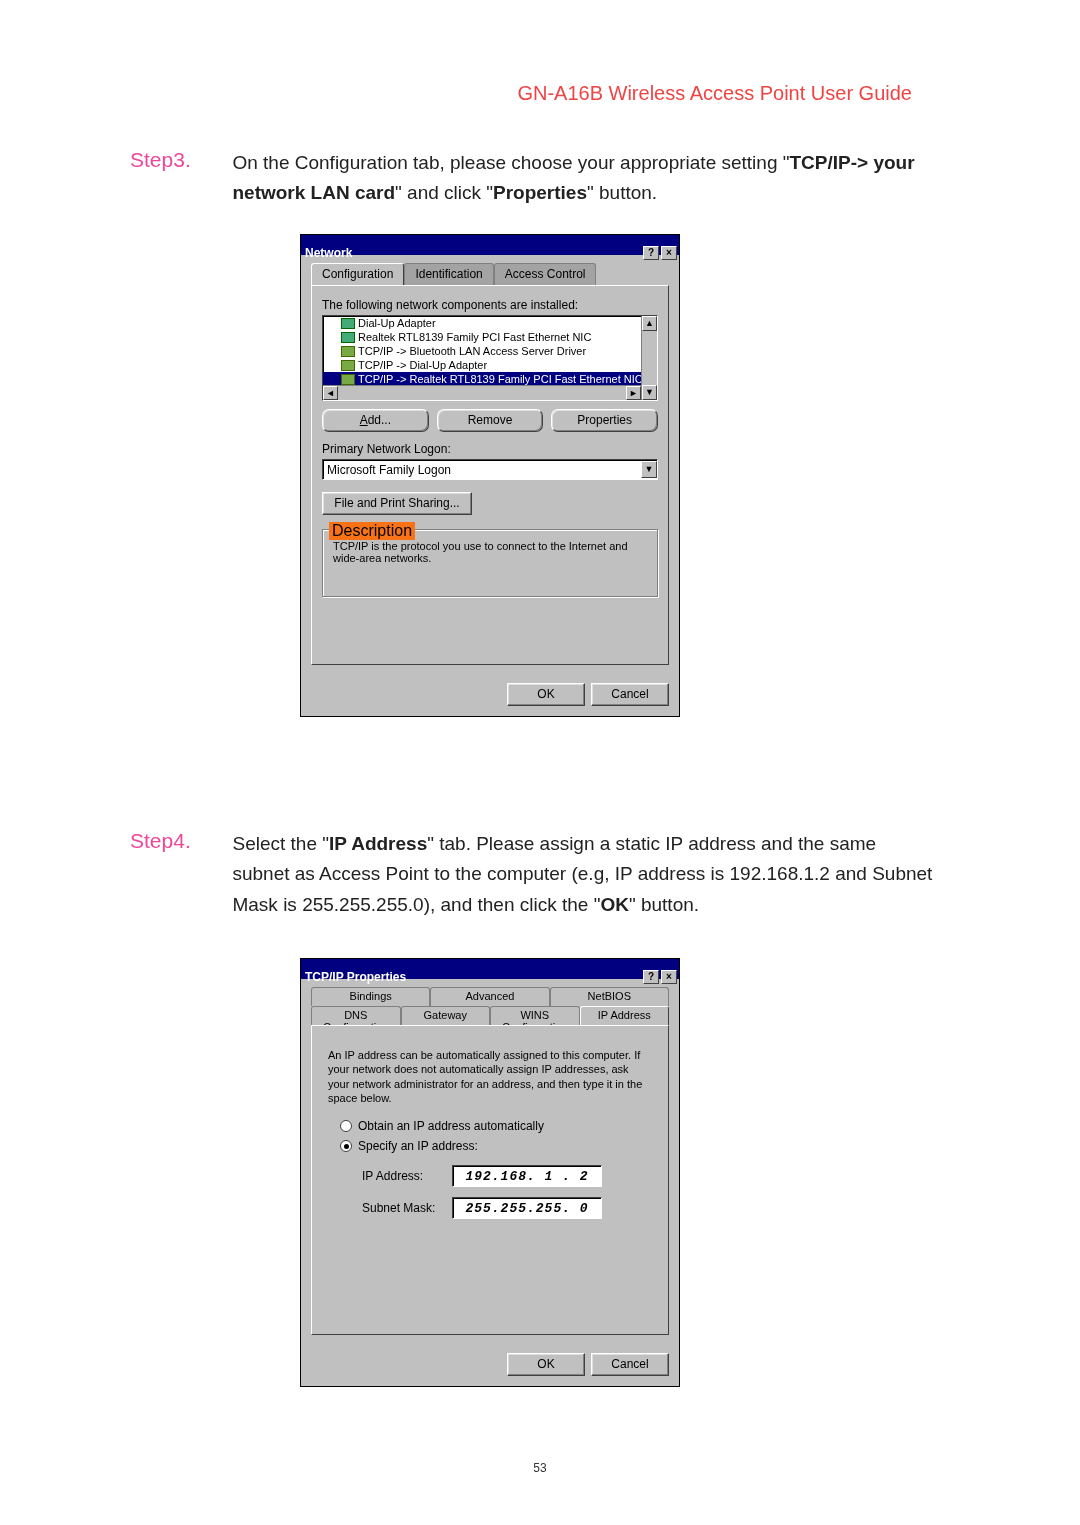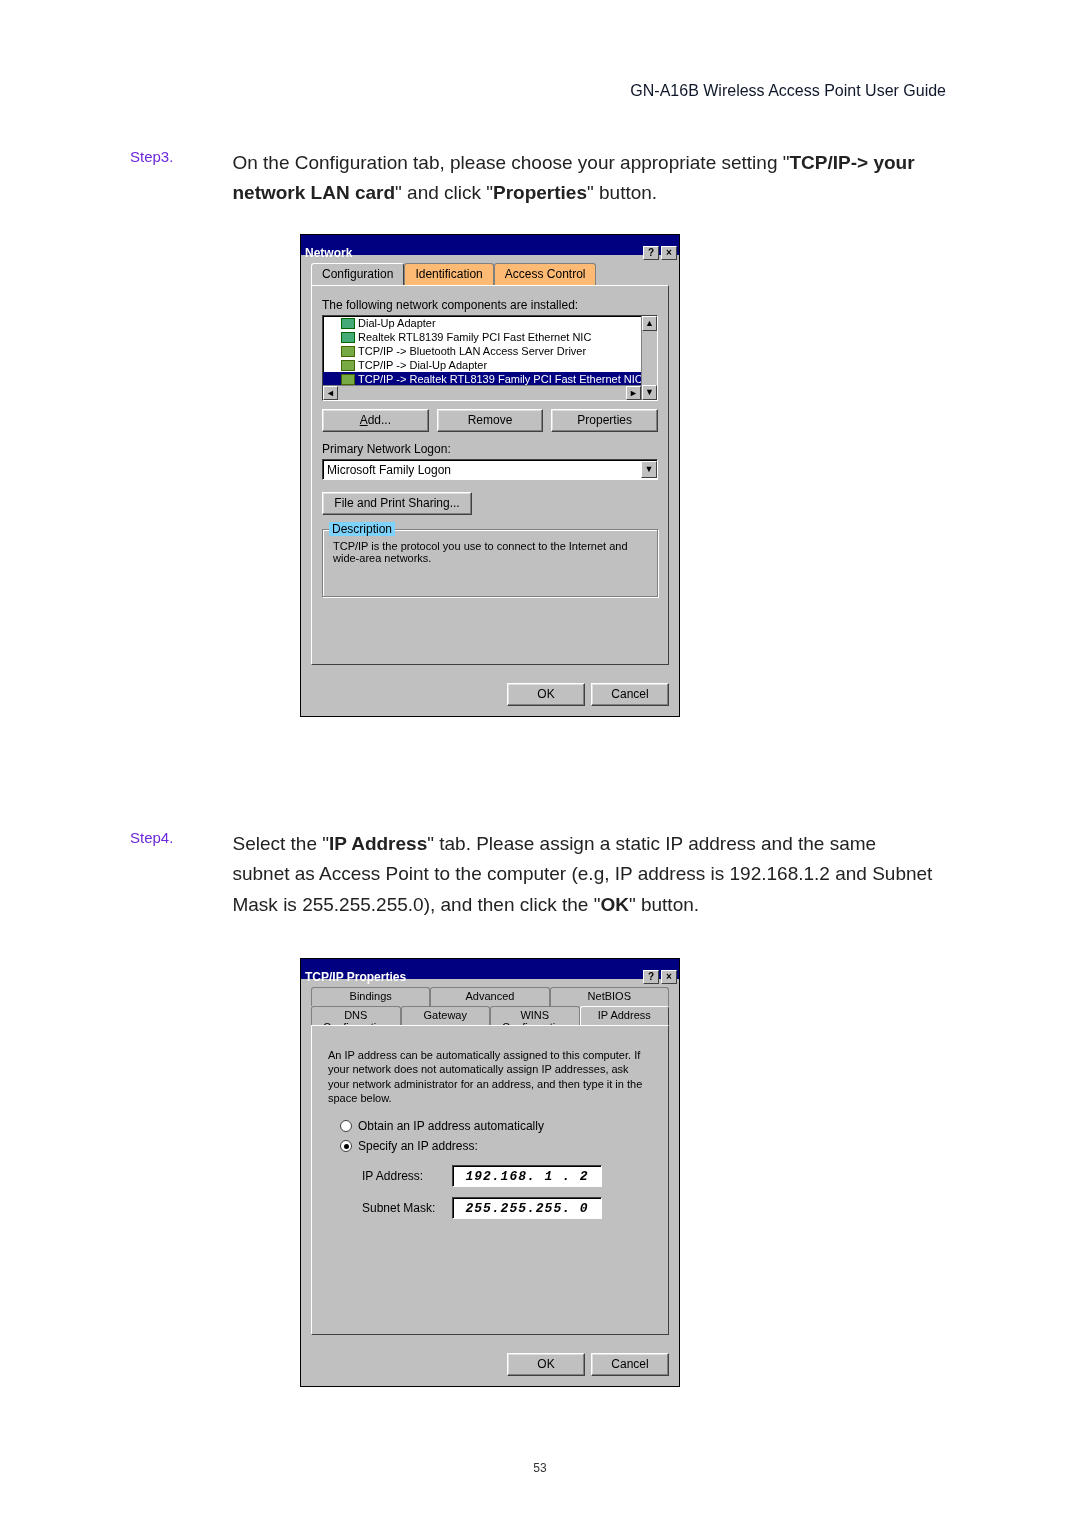--- a/index.html
+++ b/index.html
@@ -7,37 +7,37 @@
       width: 1080px;
       height: 1525px;
       background: #fff;
       font-family: Arial, Helvetica, sans-serif;
       position: relative;
       color: #000;
     }
     .page-header {
       position: absolute;
       top: 82px;
-      right: 134px;
-      font-size: 16px;
-      color: #0f172a;
+      right: 168px;
+      font-size: 20px;
+      color: #ef4444;
     }
     .step-block {
       position: absolute;
       left: 130px;
       width: 820px;
     }
     .step3 { top: 148px; }
     .step4 { top: 829px; }
     .step-label {
       display: inline-block;
       width: 98px;
       vertical-align: top;
-      font-size: 15px;
-      color: #6d28d9;
+      font-size: 21px;
+      color: #ec4899;
     }
     .step-text {
       display: inline-block;
       width: 700px;
       vertical-align: top;
       font-size: 19px;
       line-height: 1.6;
       color: #222;
     }
     .bold { font-weight: bold; }
@@ -68,21 +68,21 @@
       border-right: 1px solid #404040; border-bottom: 1px solid #404040;
       font-size: 10px; line-height: 12px;
       text-align: center; color: #000; font-weight: bold;
     }
     .dlg-body { padding: 8px 10px 10px 10px; position: relative; }
 
     .tabstrip { display: flex; height: 22px; }
     .tab {
       border: 1px solid #808080;
       border-bottom: none;
-      background: #fdba74;
+      background: #a3a3a3;
       padding: 3px 10px 0 10px;
       font-size: 12px;
       border-top-left-radius: 3px;
       border-top-right-radius: 3px;
       margin-right: 0px;
       position: relative;
     }
     .tab.active {
       background: #c0c0c0;
       border: 1px solid #fff;
@@ -139,21 +139,21 @@
       border-right: 1px solid #404040; border-bottom: 1px solid #404040;
       box-shadow: inset -1px -1px 0 #808080, inset 1px 1px 0 #dfdfdf;
       height: 23px;
       font-size: 12px;
       text-align: center;
       line-height: 21px;
       padding: 0 4px;
     }
 
     .row3btn { display: flex; gap: 8px; margin-top: 8px; }
-    .row3btn .win-btn { flex: 1; }
+    .row3btn .win-btn { flex: 1; border-radius: 7px; }
 
     .label-small { font-size: 12px; margin-top: 10px; margin-bottom: 3px; }
     .combo {
       background: #fff; height: 21px;
       border-top: 1px solid #404040; border-left: 1px solid #404040;
       border-right: 1px solid #fff; border-bottom: 1px solid #fff;
       box-shadow: inset 1px 1px 0 #000;
       display: flex; align-items: center; justify-content: space-between;
       padding-left: 4px; font-size: 12px;
     }
@@ -162,22 +162,22 @@
       border-top: 1px solid #fff; border-left: 1px solid #fff;
       border-right: 1px solid #404040; border-bottom: 1px solid #404040;
       text-align: center; font-size: 9px; line-height: 15px;
     }
     .groupbox {
       border: 1px solid #808080;
       box-shadow: inset 1px 1px 0 #fff, 1px 1px 0 #fff;
       padding: 10px; margin-top: 10px; position: relative;
     }
     .groupbox-title {
-      position: absolute; top: -8px; left: 6px; background: #7dd3fc;
-      padding: 0 3px; font-size: 12px;
+      position: absolute; top: -8px; left: 6px; background: #f97316;
+      padding: 0 3px; font-size: 16px;
     }
     .dlg-footer {
       display: flex; justify-content: flex-end; gap: 6px;
       padding: 8px 10px 10px 0;
     }
     .dlg-footer .win-btn { width: 78px; }
 
     
     .dialog2-tabstrip { display: flex; flex-wrap: wrap; }
     .tab2 {

